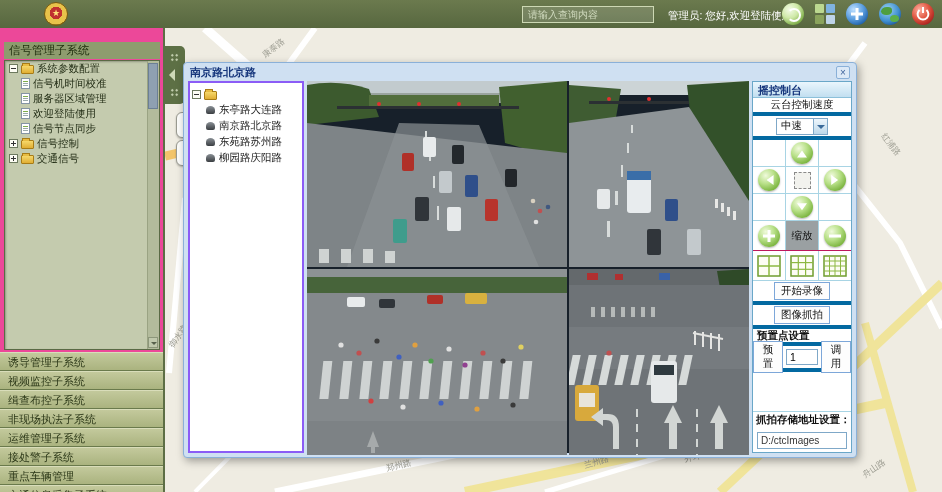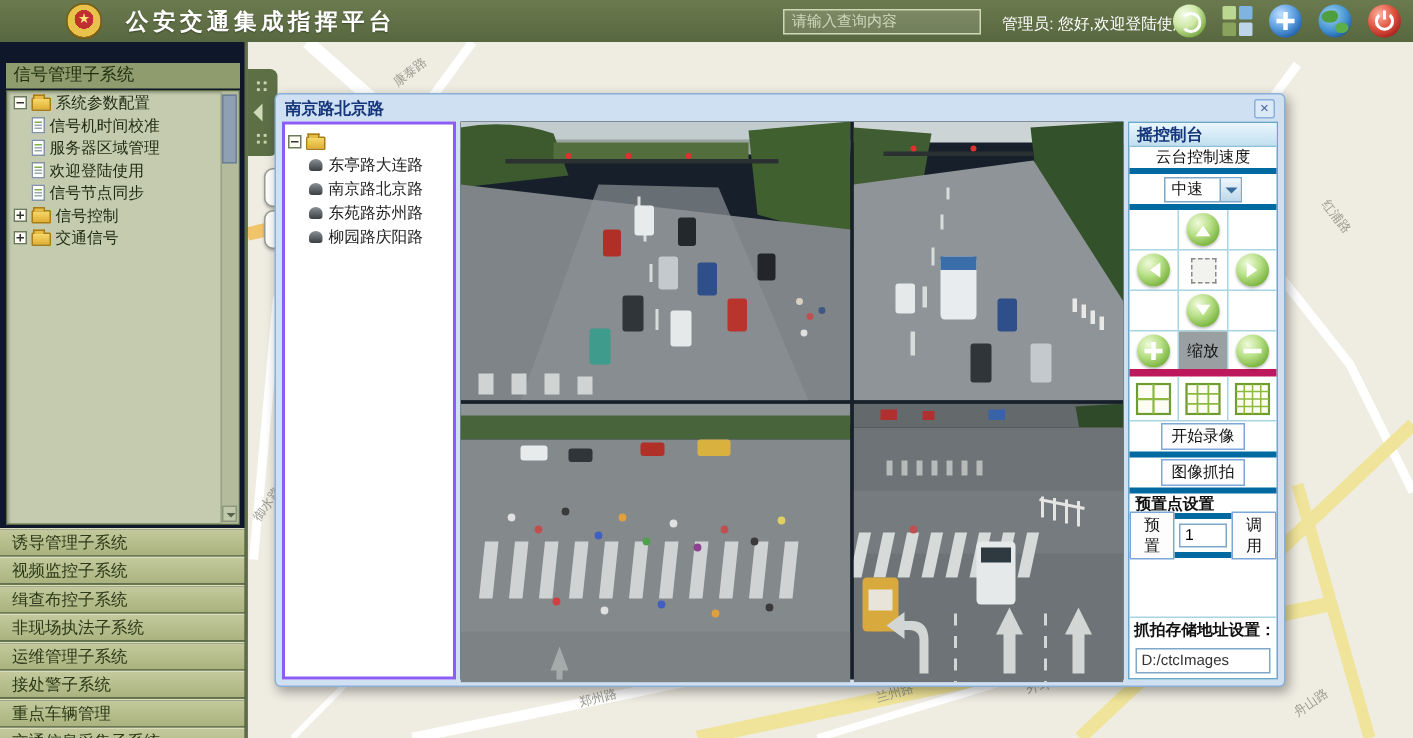--- a/index.html
+++ b/index.html
@@ -33,21 +33,21 @@
   .orb-blue::after { width:3px; height:12px; transform:translate(-50%,-50%); }
   .orb-globe { background:radial-gradient(circle at 38% 32%, #9fd4f2, #3f8fd0 55%, #1a4e8c 85%);
                overflow:hidden; }
   .orb-globe::before { content:""; position:absolute; left:2px; top:4px; width:11px; height:8px;
                background:#4f9e3f; border-radius:60% 40% 50% 50%; }
   .orb-globe::after { content:""; position:absolute; right:2px; bottom:3px; width:9px; height:7px;
                background:#5cae48; border-radius:50%; }
   .orb-red { background:radial-gradient(circle at 35% 30%, #ffb0a0, #e05540 45%, #a01818 85%); }
 
   
-  .sidebar { position:absolute; left:0; top:28px; width:165px; height:464px; background:#0f172a; z-index:40; border-right:2px solid #5d6e45; }
+  .sidebar { position:absolute; left:0; top:28px; width:165px; height:464px; background:#ec4899; z-index:40; border-right:2px solid #5d6e45; }
   .tree-title { position:absolute; left:4px; top:14px; width:156px; height:17px; background:#8e9c6e;
                 color:#20300f; font-size:11.5px; line-height:17px; padding-left:5px; }
   .tree-box { position:absolute; left:4px; top:32px; width:156px; height:290px; background:#c4cbae;
               border:1px solid #5a6a45; box-shadow:inset 1px 1px 2px rgba(0,0,0,.25); }
   .tree-scroll { position:absolute; right:0; top:0; width:12px; height:100%; background:#b3bb9c; border-left:1px solid #9aa383; }
   .tree-thumb { position:absolute; right:1px; top:2px; width:10px; height:46px; background:#8fa0b2; border:1px solid #6c7f95; }
   .tree-sdn { position:absolute; right:1px; bottom:1px; width:10px; height:11px; background:#c0c8ac; border:1px solid #8c967a; }
   .tree-sdn::after { content:""; position:absolute; left:2px; top:4px; border:3px solid transparent; border-top-color:#56604a; }
   .trow { display:flex; align-items:center; gap:3px; height:15px; padding-left:4px; font-size:10.5px; color:#1f2a12; white-space:nowrap; cursor:pointer; }
   .trow.ind { padding-left:16px; }
@@ -107,21 +107,21 @@
   .dcell { border-right:1px solid #a8d4e4; border-bottom:1px solid #a8d4e4; display:flex; align-items:center; justify-content:center; }
   .dcell:nth-child(3n) { border-right:none; }
   .gorb { position:relative; width:22px; height:22px; border-radius:50%; cursor:pointer;
           background:radial-gradient(circle at 35% 30%, #f0fadc, #b8e088 40%, #78b23c 78%, #558c22); box-shadow:0 1px 2px rgba(0,0,0,.3); }
   .tri-u,.tri-d,.tri-l,.tri-r { position:absolute; left:50%; top:50%; width:0; height:0; }
   .tri-u { border:5px solid transparent; border-bottom:7px solid #fff; transform:translate(-50%,-62%); }
   .tri-d { border:5px solid transparent; border-top:7px solid #fff; transform:translate(-50%,-32%); }
   .tri-l { border:5px solid transparent; border-right:7px solid #fff; transform:translate(-62%,-50%); }
   .tri-r { border:5px solid transparent; border-left:7px solid #fff; transform:translate(-32%,-50%); }
   .dstop { width:17px; height:17px; background:#f2f2ee; border:1px dashed #8a8a8a; cursor:pointer; }
-  .zrow { height:30px; display:grid; grid-template-columns:33px 33px 32px; border-bottom:5px solid #be185d; }
+  .zrow { height:30px; display:grid; grid-template-columns:33px 33px 32px; border-bottom:1px solid #be185d; }
   .zc { display:flex; align-items:center; justify-content:center; border-right:1px solid #a8d4e4; }
   .zc:last-child { border-right:none; }
   .zoomlbl { background:#9aa0a2; color:#111; font-size:10.5px; width:100%; height:100%; display:flex; align-items:center; justify-content:center; cursor:pointer; }
   .bar-h,.bar-v { position:absolute; background:#fff; left:50%; top:50%; }
   .bar-h { width:12px; height:3px; transform:translate(-50%,-50%); }
   .bar-v { width:3px; height:12px; transform:translate(-50%,-50%); }
   .grow { height:30px; display:grid; grid-template-columns:33px 33px 32px; border-bottom:1px solid #a8d4e4; }
   .gridic { cursor:pointer; display:block; margin:auto; }
   .btnrow { height:24px; }
   .bluebtn { background:#fdfdfd; border:1px solid #7da7d9; font-size:10.5px; color:#111; padding:1px 6px; cursor:pointer;
@@ -159,21 +159,20 @@
       <text x="420" y="440" transform="rotate(-16 420 440)">兰州路</text>
       <text x="520" y="434" transform="rotate(-13 520 434)">外环一路</text>
       <text x="700" y="450" transform="rotate(-35 700 450)">舟山路</text>
     </svg>
   </div>
 
   <div class="hdr">
     <div class="badge">
         <span class="star">★</span>
       </div>
-    <div class="hdr-title">公安交通集成指挥平台</div>
     <input class="hdr-search" placeholder="请输入查询内容" style="">
     <div class="hdr-greet">管理员: 您好,欢迎登陆使用</div>
     <div class="hdr-icons">
       <div class="orbic orb-green"></div>
       <div class="grid4">
           <i></i>
           <i></i>
           <i></i>
           <i></i>
         </div>

